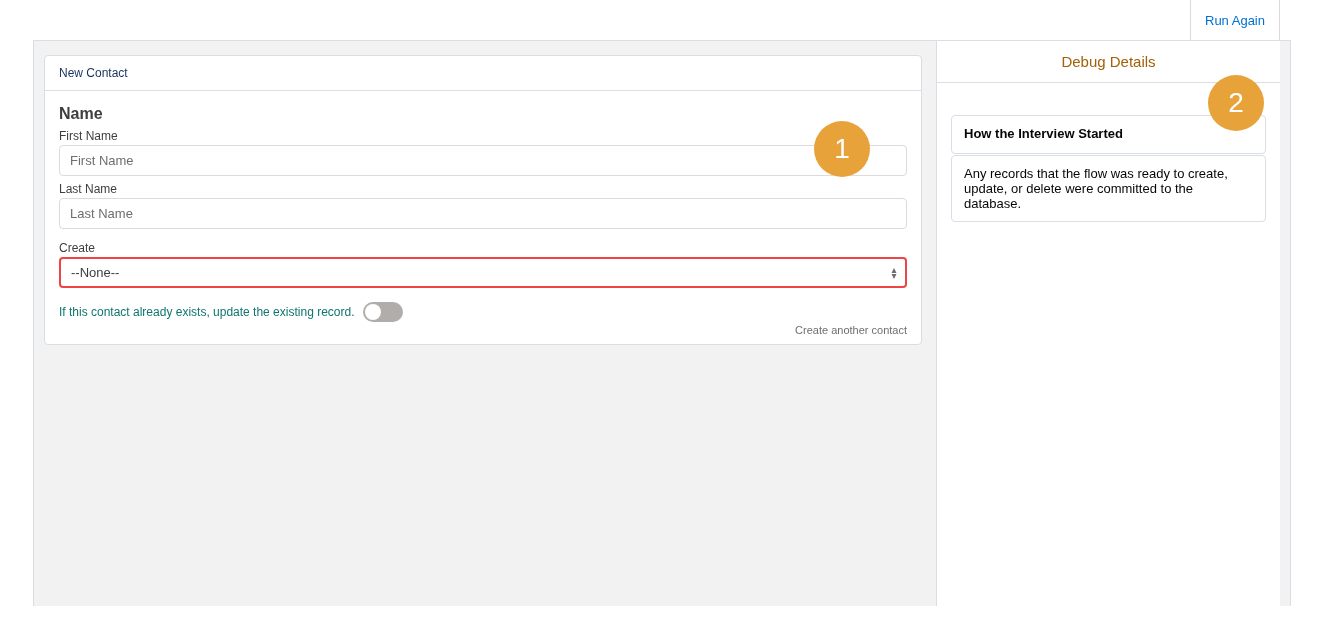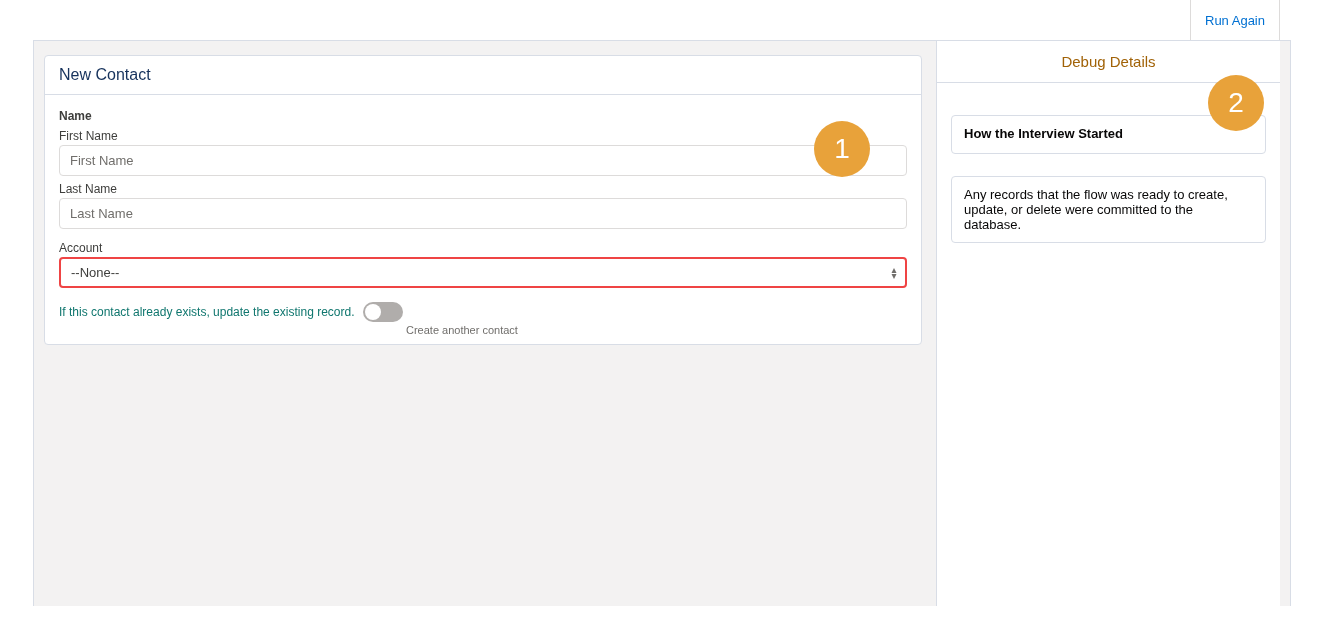--- a/index.html
+++ b/index.html
@@ -50,29 +50,29 @@
     flex-direction: column;
   }
   .form-card {
     background: #fff;
     border: 1px solid #d8dde6;
     border-radius: 4px;
   }
   .card-header {
     border-bottom: 1px solid #d8dde6;
     padding: 10px 14px;
-    font-size: 16px;
+    font-size: 12px;
     color: #16325c;
   }
   .card-body {
     padding: 14px 14px 8px 14px;
   }
   .label-strong {
     font-weight: 600;
-    font-size: 12px;
+    font-size: 16px;
     color: #3e3e3c;
     margin-bottom: 4px;
   }
   .label-sub {
     font-size: 12px;
     color: #3e3e3c;
     margin-top: 6px;
     margin-bottom: 2px;
   }
   .text-input {
@@ -137,20 +137,21 @@
     left: 2px; top: 2px;
     width: 16px; height: 16px;
     border-radius: 50%;
     background: #fff;
   }
   .toggle-caption {
     font-size: 11px;
     color: #706e6b;
     margin-left: 347px;
     margin-top: 2px;
+    text-align: right;
   }
   .card-footer {
     border-top: 1px solid #d8dde6;
     padding: 10px 14px;
     display: flex;
     justify-content: flex-end;
   }
   .next-btn {
     background: #0070d2;
     color: #fff;
@@ -164,21 +165,21 @@
     text-align: center;
     padding: 12px 0;
     font-size: 15px;
     color: #a16207;
     border-bottom: 1px solid #d8dde6;
   }
   .debug-body {
     padding: 32px 14px 14px 14px;
     display: flex;
     flex-direction: column;
-    gap: 22px;
+    gap: 1px;
   }
   .debug-card {
     border: 1px solid #d8dde6;
     border-radius: 4px;
     padding: 10px 12px;
     font-size: 13px;
     color: #080707;
   }
   .debug-title {
     font-weight: 600;
@@ -219,21 +220,21 @@
       <div class="card-body">
 
         <div class="label-strong">Name</div>
 
         <div class="label-sub">First Name</div>
         <input type="text" class="text-input" placeholder="First Name" style="">
 
         <div class="label-sub">Last Name</div>
         <input type="text" class="text-input" placeholder="Last Name" style="">
 
-        <div class="label-sub" style="margin-top:12px;">Account</div>
+        <div class="label-sub" style="margin-top:12px;">Create</div>
         <div class="select-wrap">
           <div class="select">--None--</div>
           <div class="select-arrows">
             <span>▴</span>
               <span>▾</span>
           </div>
         </div>
 
         <div class="toggle-row">
           <span>If this contact already exists, update the existing record.</span>

